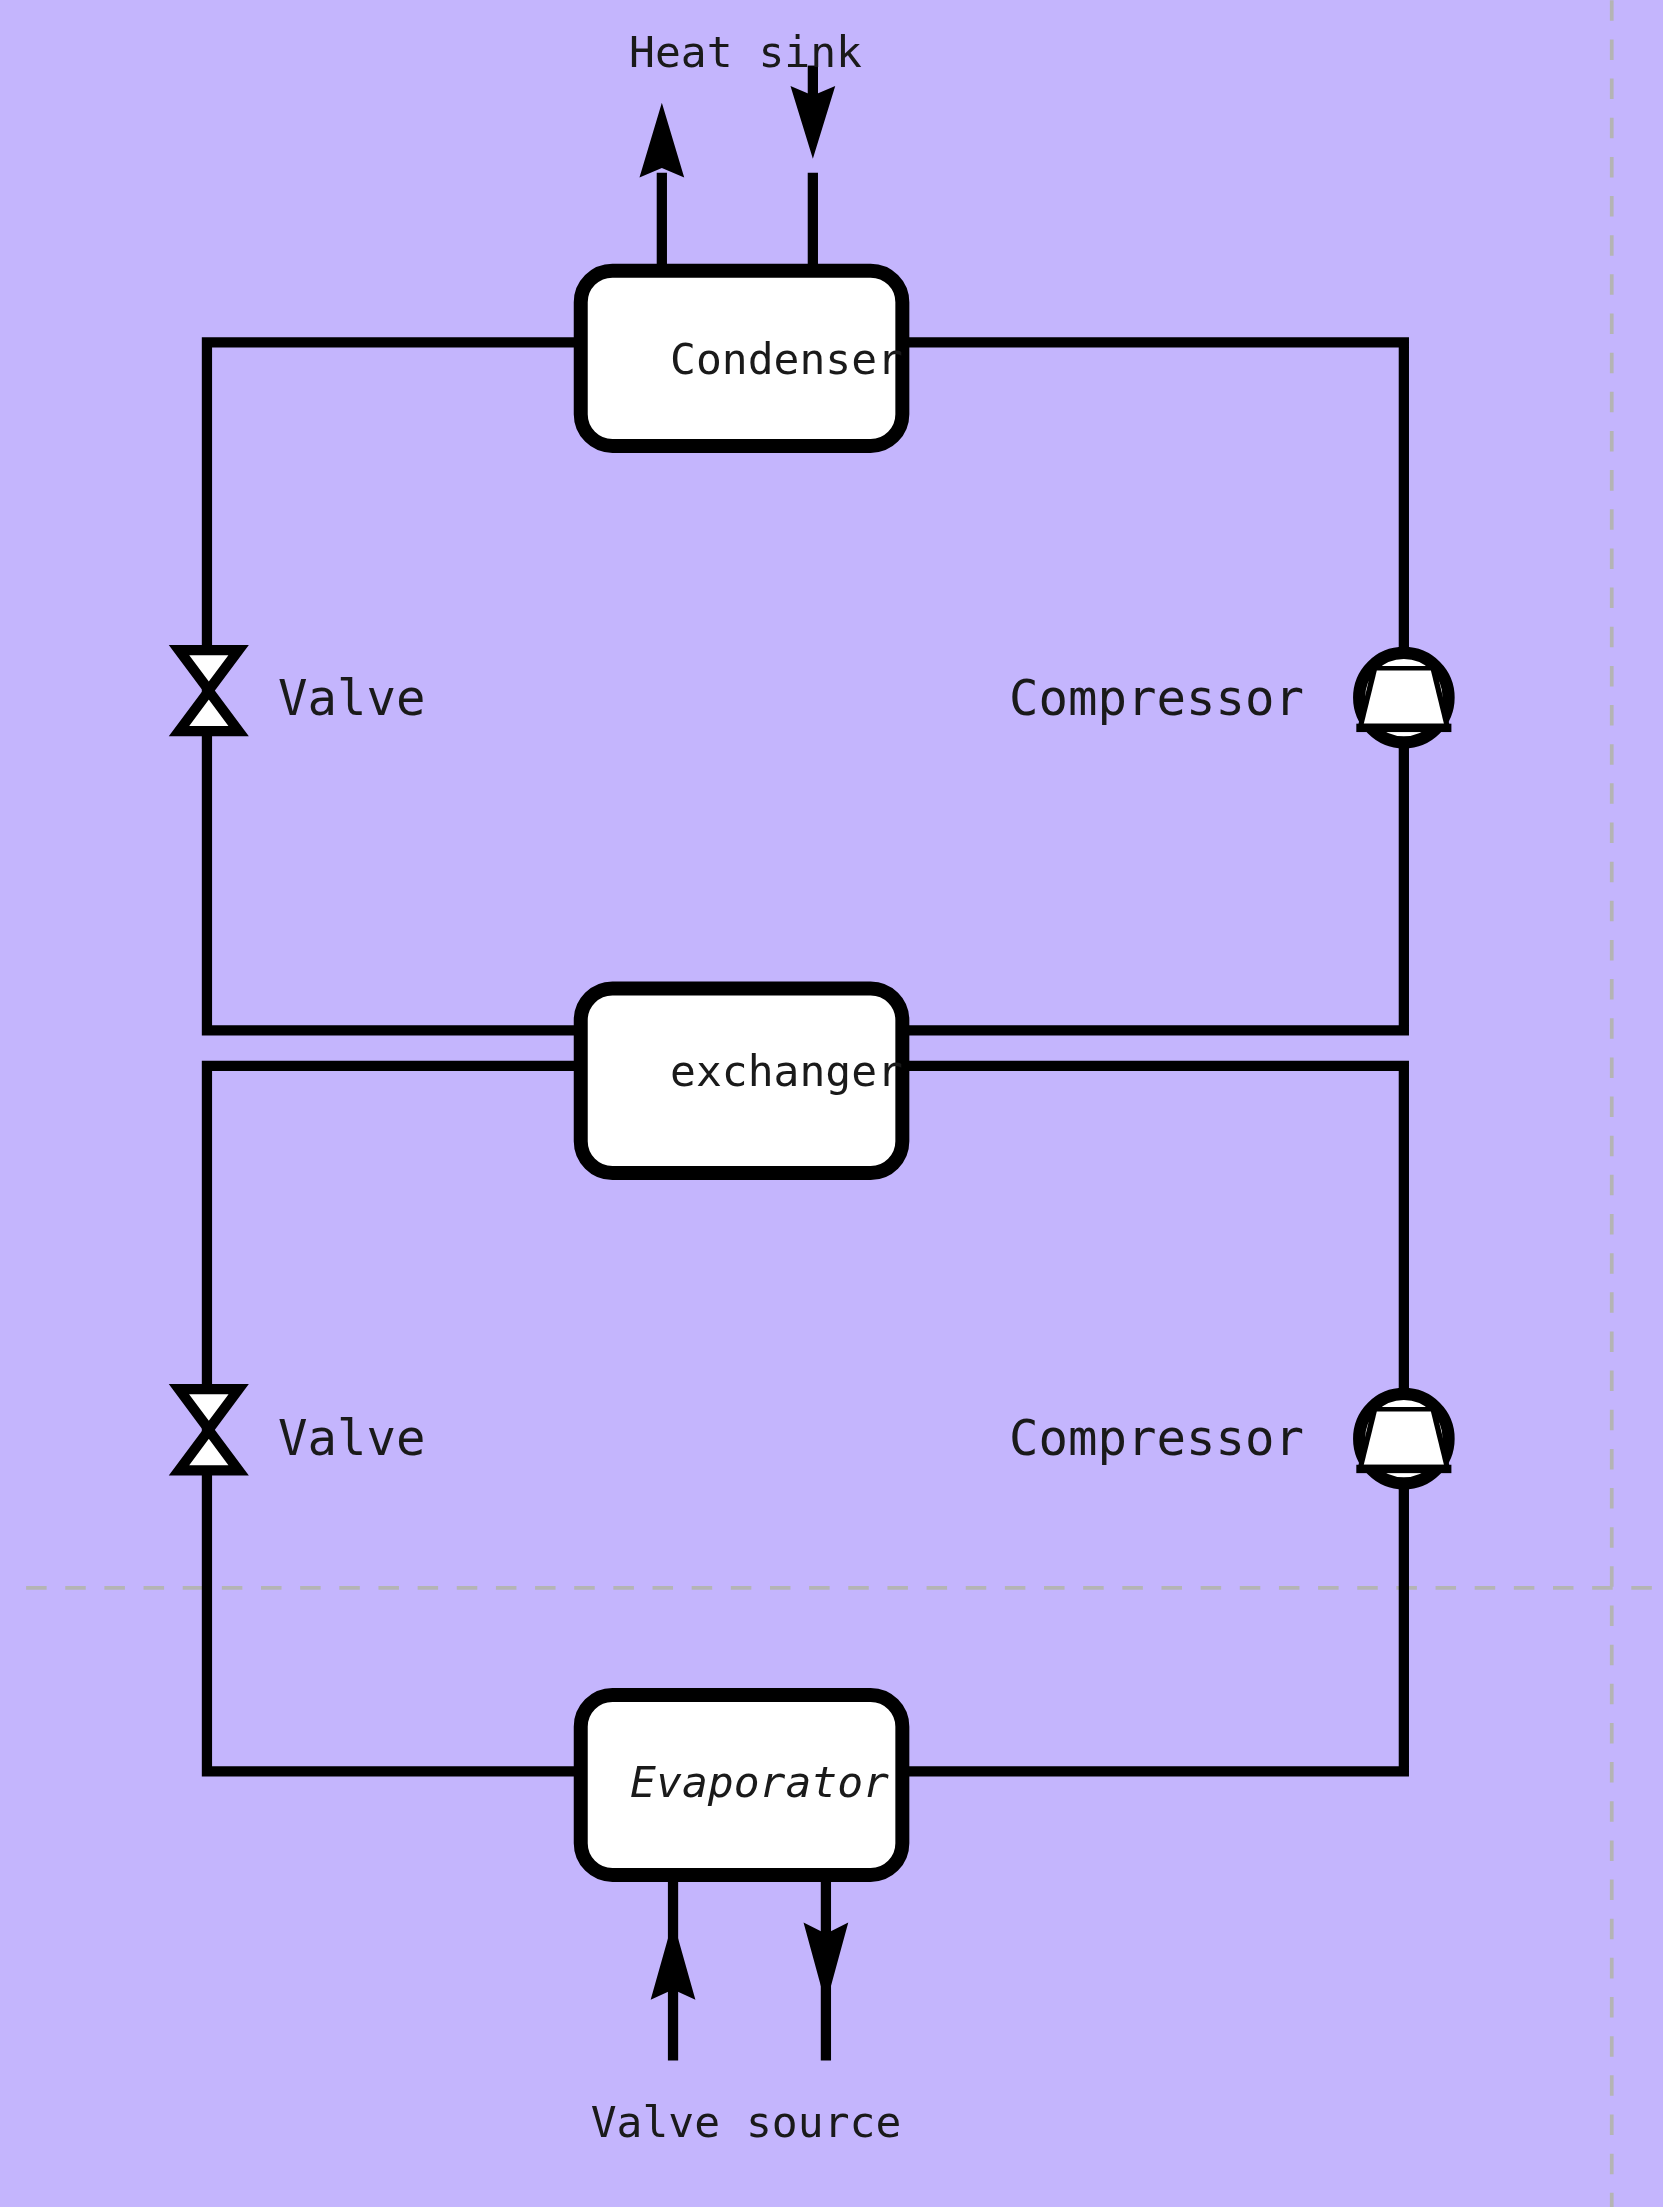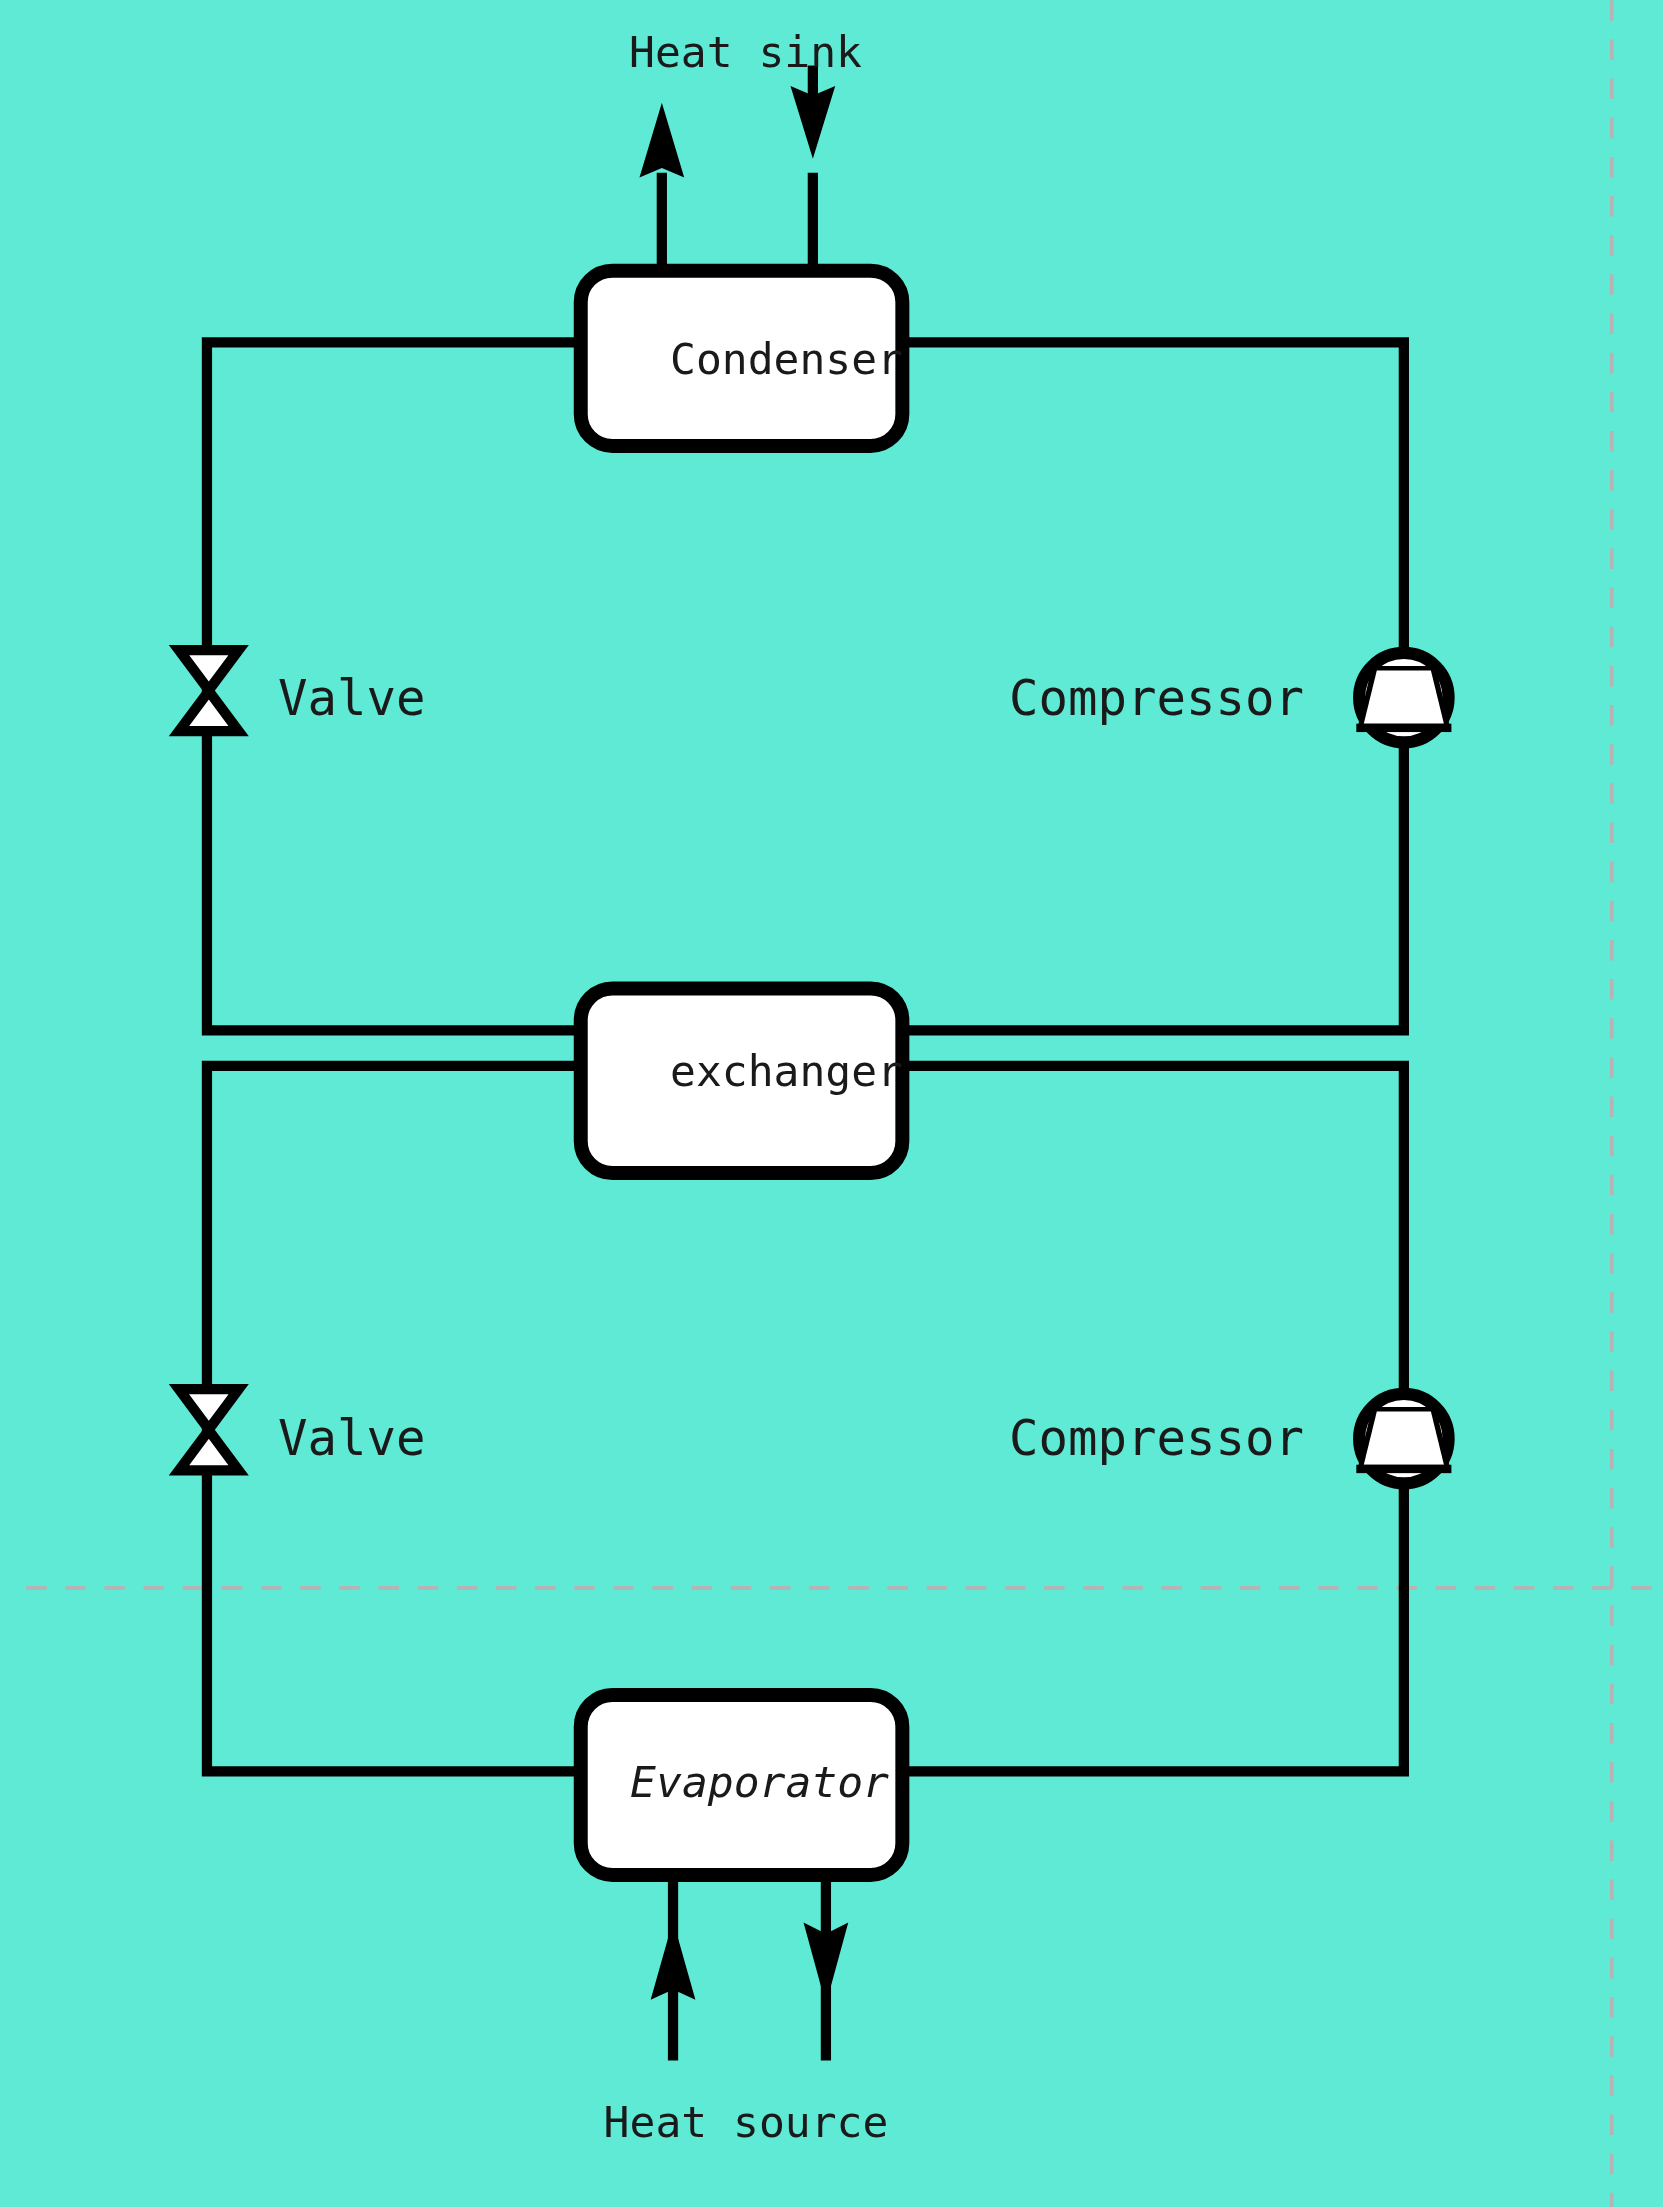--- a/index.html
+++ b/index.html
@@ -8,21 +8,21 @@
     padding: 0;
     background: #ffffff;
   }
   body {
     font-family: "DejaVu Sans Mono", "Liberation Mono", monospace;
   }
   #canvas {
     position: relative;
     width: 1663px;
     height: 2208px;
-    background: #5eead4;
+    background: #c4b5fd;
     overflow: hidden;
   }
   #diagram-svg {
     position: absolute;
     left: 0;
     top: 0;
     width: 1663px;
     height: 2208px;
     display: block;
   }
@@ -160,16 +160,16 @@
   <div class="label box-label" style="left:567px; top:1756px; width:322px;font-style:italic;">Evaporator</div>
 
   <div class="label side-label" style="left:278px; top:669px;">Valve</div>
 
   <div class="label side-label" style="left:1009px; top:669px;">Compressor</div>
 
   <div class="label side-label" style="left:278px; top:1409px;">Valve</div>
 
   <div class="label side-label" style="left:1009px; top:1409px;">Compressor</div>
 
-  <div class="label flow-label" style="left:550px; top:2096px; width:392px;">Heat source</div>
+  <div class="label flow-label" style="left:550px; top:2096px; width:392px;">Valve source</div>
 
 </div>
 
 
 </body></html>

